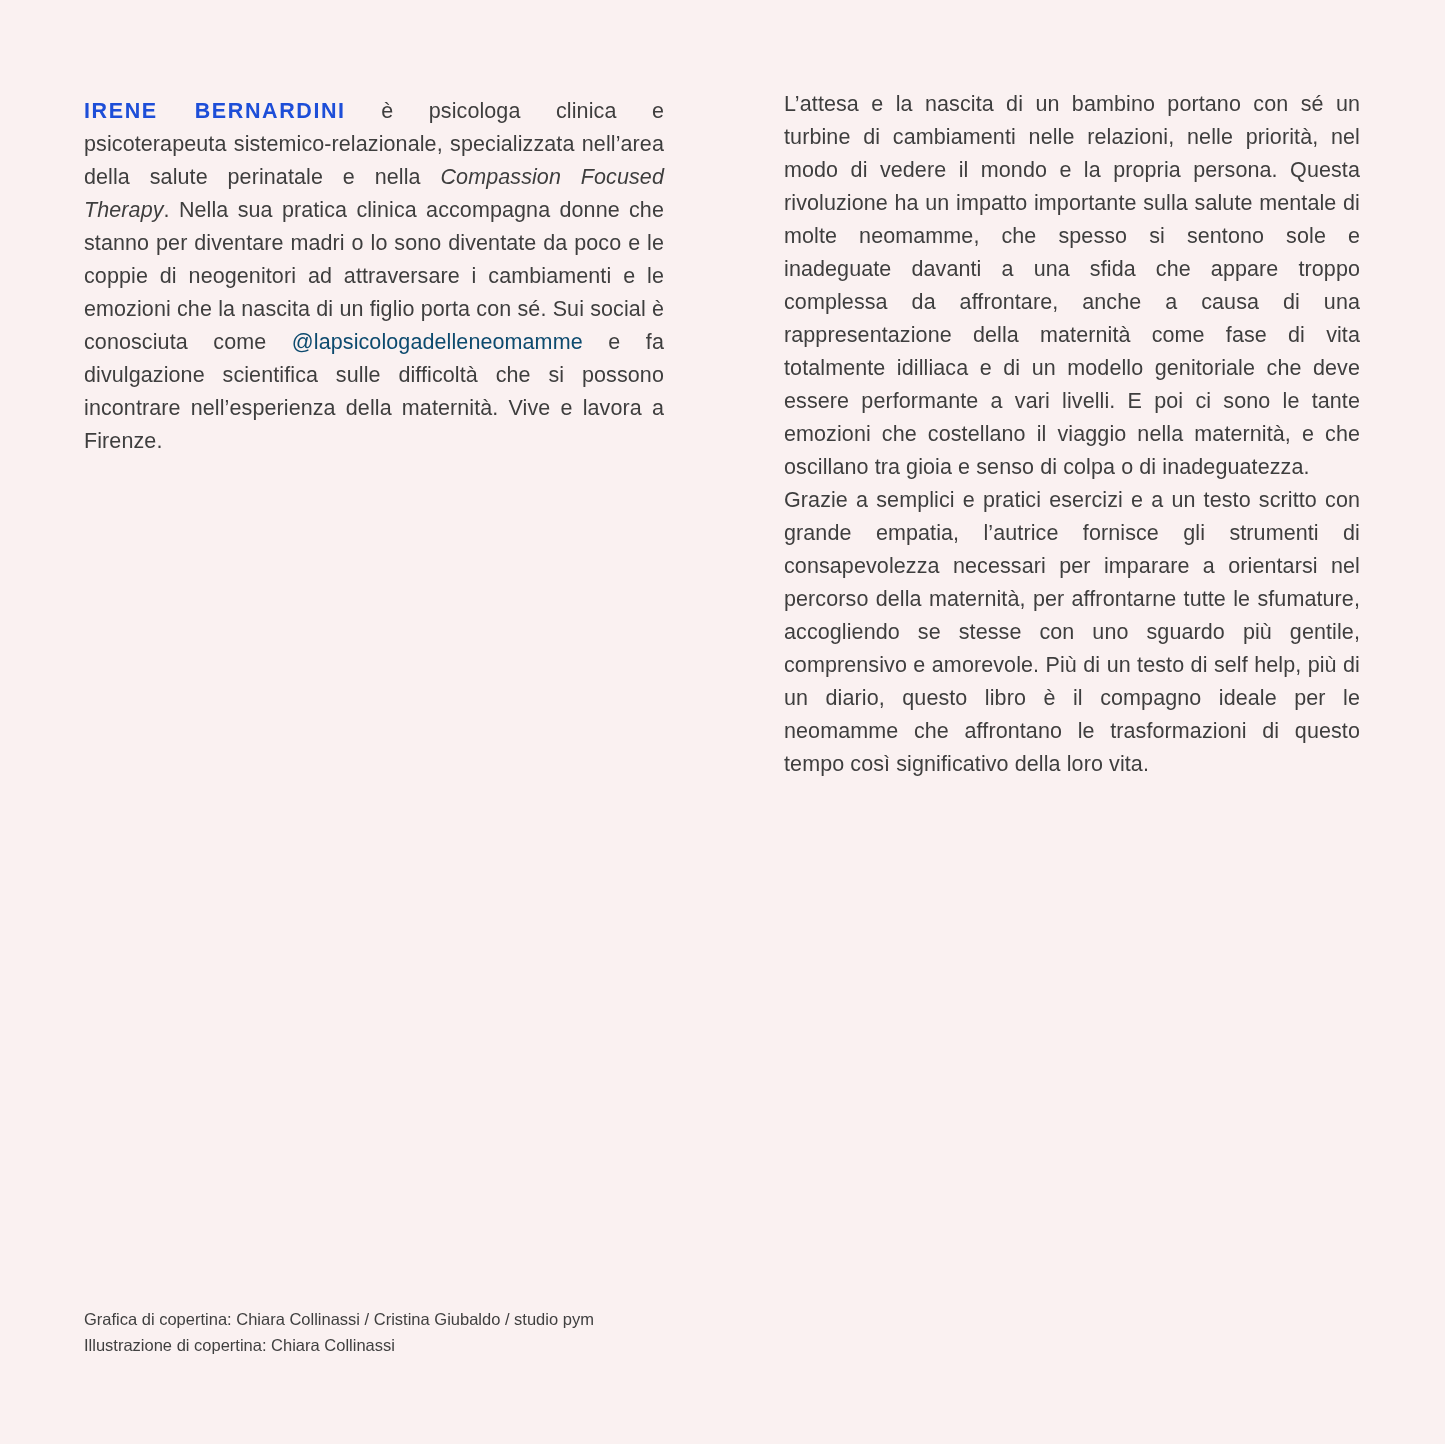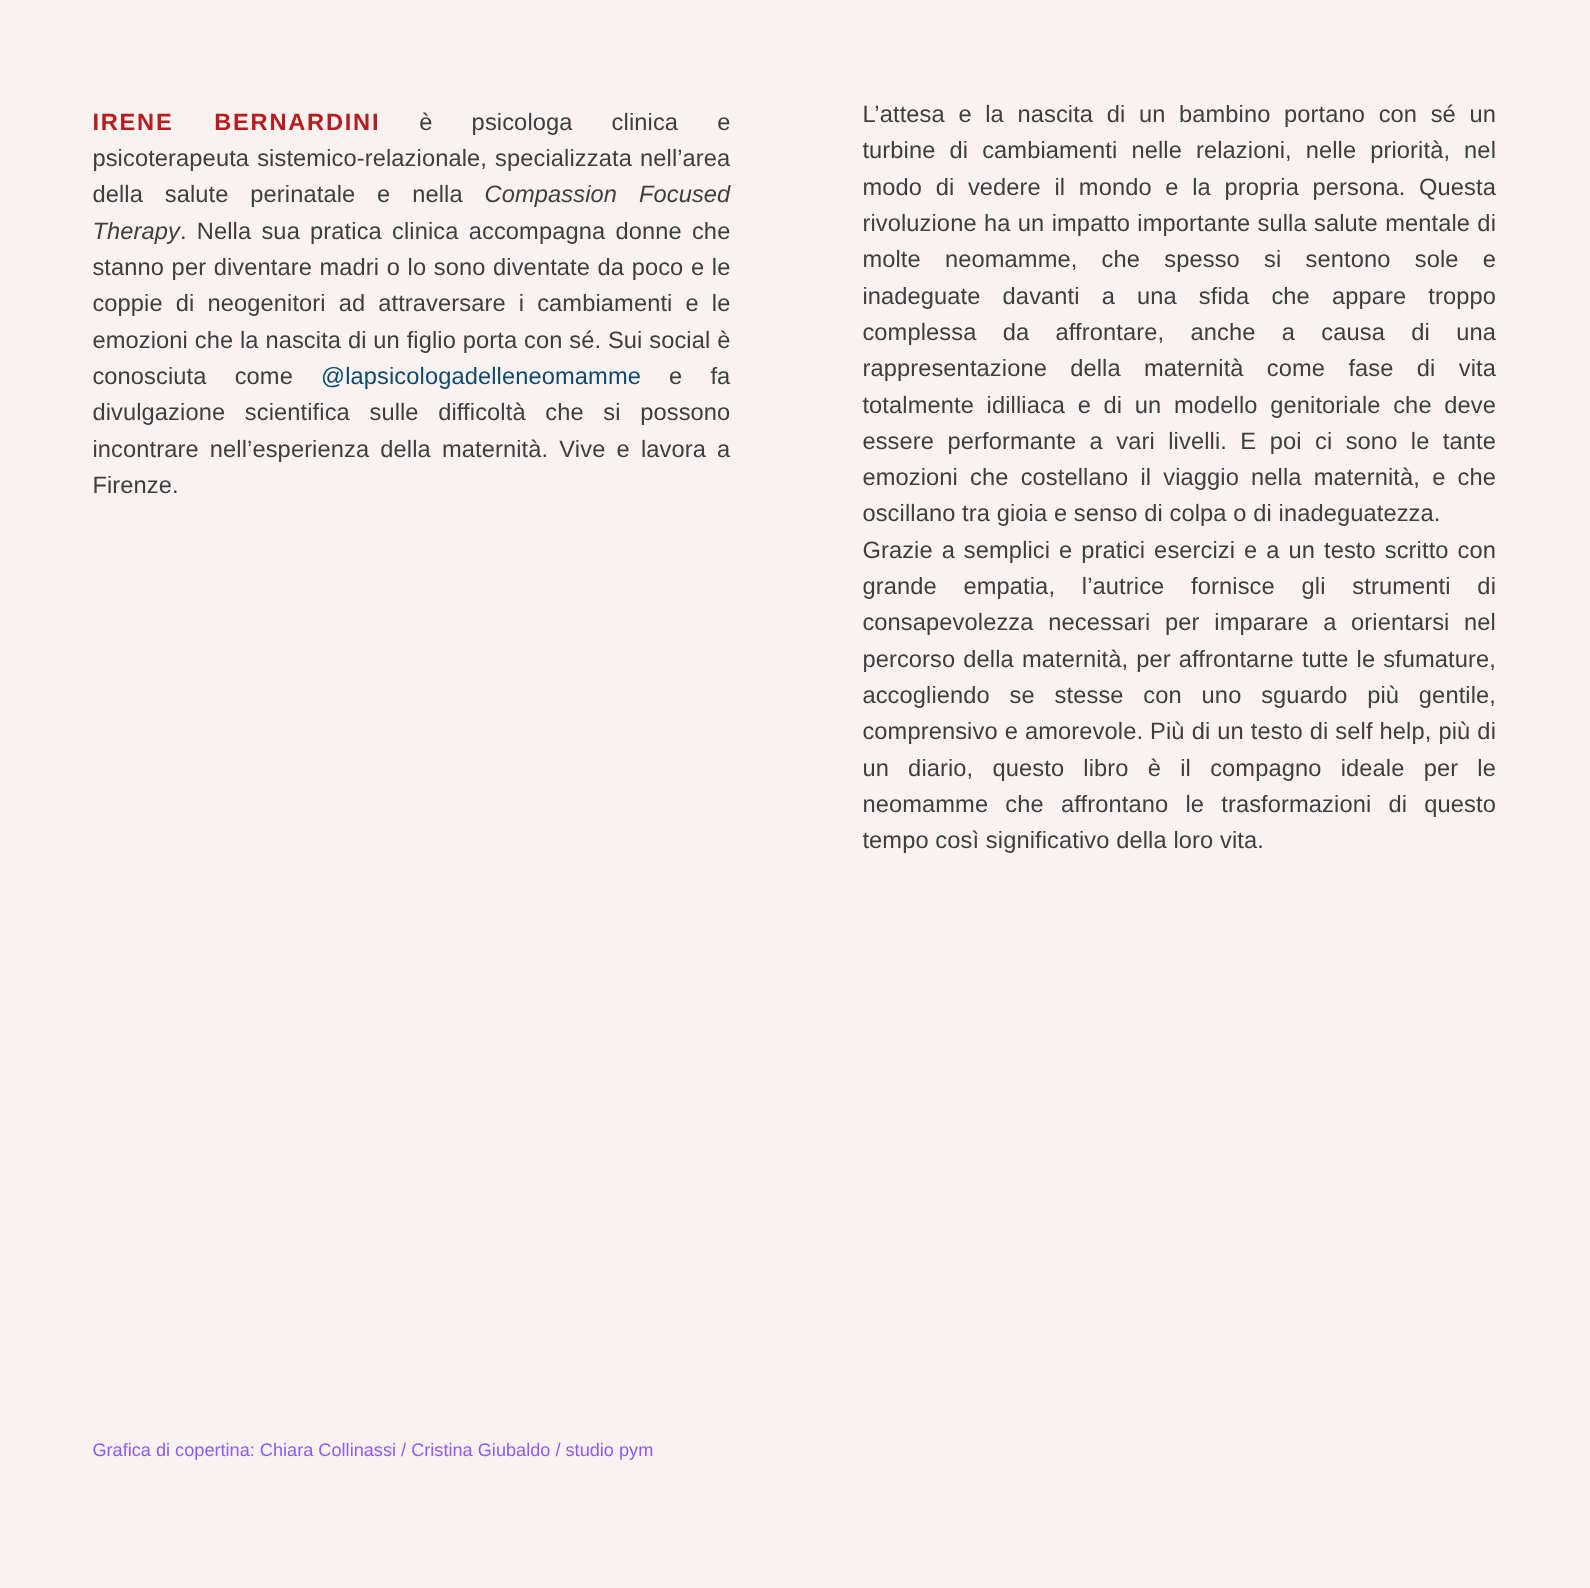--- a/index.html
+++ b/index.html
@@ -33,53 +33,54 @@
     left: 84px;
     top: 95px;
     width: 580px;
   }
   .col-right {
     left: 784px;
     top: 88px;
     width: 576px;
   }
   .author-name {
-    color: #b91c1c;
+    color: #1d4ed8;
     font-weight: 800;
     letter-spacing: 1.6px;
     text-transform: uppercase;
   }
   .italic {
     font-style: italic;
   }
   .handle-link {
     color: #0c4a6e;
   }
   .credits {
     position: absolute;
     left: 84px;
     top: 1306px;
     width: 700px;
     font-size: 16.5px;
     line-height: 26px;
     text-align: left;
-    color: #8b5cf6;
+    color: #404040;
   }
 </style>
 </head>
 <body>
 
 <div class="page">
 
   <div class="col col-left">
     <p><span class="author-name">IRENE BERNARDINI</span><span> è psicologa clinica e psicoterapeuta sistemico-relazionale, specializzata nell’area della salute perinatale e nella </span><span class="italic">Compassion Focused Therapy</span><span>. Nella sua pratica clinica accompagna donne che stanno per diventare madri o lo sono diventate da poco e le coppie di neogenitori ad attraversare i cambiamenti e le emozioni che la nascita di un figlio porta con sé. Sui social è conosciuta come </span><span class="handle-link">@lapsicologadelleneomamme</span><span> e fa divulgazione scientifica sulle difficoltà che si possono incontrare nell’esperienza della maternità. Vive e lavora a Firenze.</span></p>
   </div>
 
   <div class="col col-right">
     <p>L’attesa e la nascita di un bambino portano con sé un turbine di cambiamenti nelle relazioni, nelle priorità, nel modo di vedere il mondo e la propria persona. Questa rivoluzione ha un impatto importante sulla salute mentale di molte neomamme, che spesso si sentono sole e inadeguate davanti a una sfida che appare troppo complessa da affrontare, anche a causa di una rappresentazione della maternità come fase di vita totalmente idilliaca e di un modello genitoriale che deve essere performante a vari livelli. E poi ci sono le tante emozioni che costellano il viaggio nella maternità, e che oscillano tra gioia e senso di colpa o di inadeguatezza.</p>
     <p>Grazie a semplici e pratici esercizi e a un testo scritto con grande empatia, l’autrice fornisce gli strumenti di consapevolezza necessari per imparare a orientarsi nel percorso della maternità, per affrontarne tutte le sfumature, accogliendo se stesse con uno sguardo più gentile, comprensivo e amorevole. Più di un testo di self help, più di un diario, questo libro è il compagno ideale per le neomamme che affrontano le trasformazioni di questo tempo così significativo della loro vita.</p>
   </div>
 
   <div class="credits">
     <div>Grafica di copertina: Chiara Collinassi / Cristina Giubaldo / studio pym</div>
+    <div>Illustrazione di copertina: Chiara Collinassi</div>
   </div>
 
 </div>
 
 </body></html>

